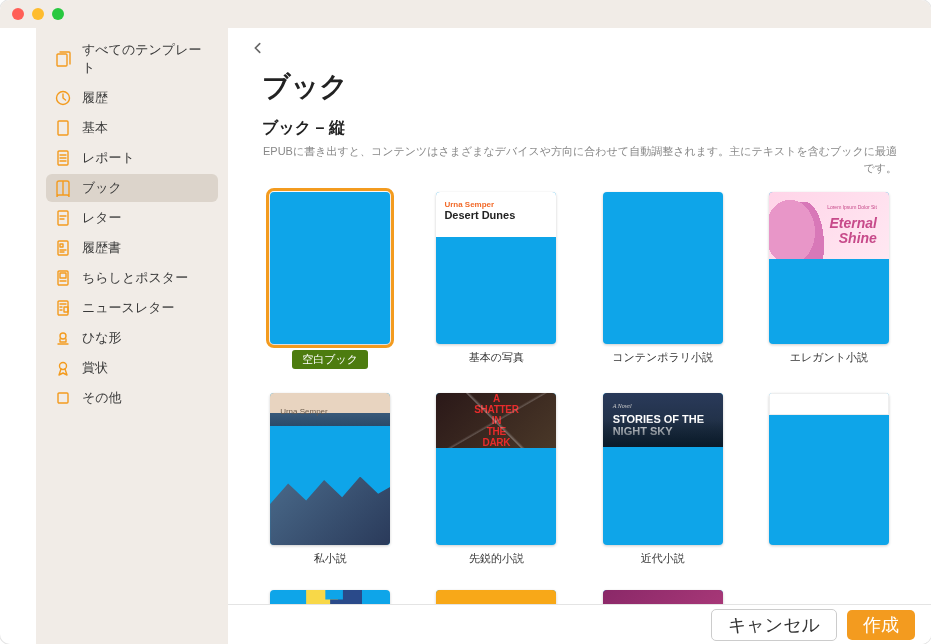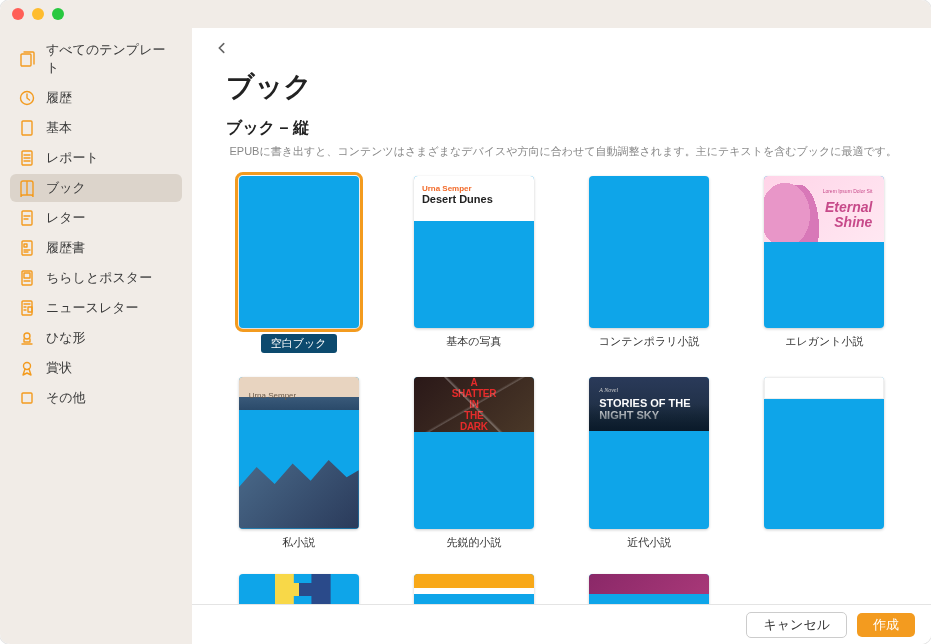--- a/index.html
+++ b/index.html
@@ -3,42 +3,42 @@
 <meta charset="utf-8">
 <style>
 * { margin: 0; padding: 0; box-sizing: border-box; }
 body { font-family: -apple-system, "Helvetica Neue", sans-serif; background: #fff; width: 931px; height: 644px; overflow: hidden; }
 .window { width: 931px; height: 644px; border-radius: 10px; overflow: hidden; display: flex; flex-direction: column; box-shadow: 0 0 0 1px rgba(0,0,0,0.1); background: #fff; }
 .titlebar { height: 28px; display: flex; align-items: center; padding: 0 12px; gap: 8px; background: #f1ece7; }
 .traffic { width: 12px; height: 12px; border-radius: 50%; }
 .t-red { background: #ff5f57; }
 .t-yellow { background: #febc2e; }
 .t-green { background: #28c840; }
-.body { flex: 1; display: flex; overflow: hidden; }
+.body { flex: 1; display: flex; overflow: hidden; margin-left: 36px; }
 .sidebar { width: 192px; background: #f1ece7; padding: 8px 10px; display: flex; flex-direction: column; gap: 2px; }
 .side-item { display: flex; align-items: center; gap: 10px; padding: 5px 8px; border-radius: 6px; font-size: 13px; color: #3a3a3a; cursor: pointer; }
 .side-item.selected { background: #dcd4cb; }
 .side-icon { width: 18px; height: 18px; display: flex; align-items: center; justify-content: center; flex-shrink: 0; }
 .side-icon svg { width: 18px; height: 18px; }
 .main { flex: 1; display: flex; flex-direction: column; overflow: hidden; background: #fff; }
 .main-head { padding: 10px 20px 0 20px; display: flex; align-items: center; gap: 8px; }
 .back-btn { width: 20px; height: 20px; display: flex; align-items: center; justify-content: center; cursor: pointer; color: #666; }
 .title-row { padding: 10px 34px 12px 34px; }
 .main-title { font-size: 28px; font-weight: 700; color: #222; }
 .content-scroll { flex: 1; overflow-y: auto; padding: 0 34px 20px 34px; }
 .section-title { font-size: 16px; font-weight: 700; color: #222; margin-bottom: 4px; }
 .section-desc { font-size: 11px; color: #888; line-height: 1.5; margin-bottom: 16px; text-align: right; }
 .grid { display: grid; grid-template-columns: repeat(4, 1fr); gap: 24px 30px; }
 .tpl { display: flex; flex-direction: column; align-items: center; gap: 6px; cursor: pointer; }
 .thumb { width: 120px; height: 152px; border-radius: 4px; overflow: hidden; box-shadow: 0 1px 3px rgba(0,0,0,0.2); position: relative; background: #0ea5e9; }
 .thumb.selected { outline: 3px solid #f39b1f; outline-offset: 1px; }
 .tpl-name { font-size: 11px; color: #333; text-align: center; }
-.tpl-name.badge { background: #0c4a6e; color: #fff; padding: 2px 10px; border-radius: 3px; font-weight: 500; }
+.tpl-name.badge { background: #4d7c0f; color: #fff; padding: 2px 10px; border-radius: 3px; font-weight: 500; }
 .footer { height: 40px; border-top: 1px solid #e4e4e4; display: flex; align-items: center; justify-content: flex-end; gap: 10px; padding: 0 16px; background: #fff; }
-.btn { font-size: 13px; padding: 3px 16px; border-radius: 5px; cursor: pointer; border: none; }
+.btn { font-size: 18px; padding: 3px 16px; border-radius: 5px; cursor: pointer; border: none; }
 .btn-cancel { background: #fff; color: #333; border: 1px solid #ccc; }
 .btn-create { background: #f39b1f; color: #fff; font-weight: 500; }
 
 
 .th-blank { background: #fff; }
 .th-dunes { background: #fff; display: flex; flex-direction: column; }
 .th-dunes .top { padding: 8px; font-size: 8px; color: #f26b2b; font-weight: 700; }
 .th-dunes .top .big { font-size: 11px; color: #222; font-weight: 700; }
 .th-dunes .img { flex: 1; background: linear-gradient(180deg, #5aa8e0 0%, #5aa8e0 35%, #e8913e 35%, #c5642a 100%); margin: 4px; }
 .th-waking { background: linear-gradient(180deg, #1a2a4a 0%, #2a3a5a 55%, #fff 55%, #fff 100%); position: relative; }

